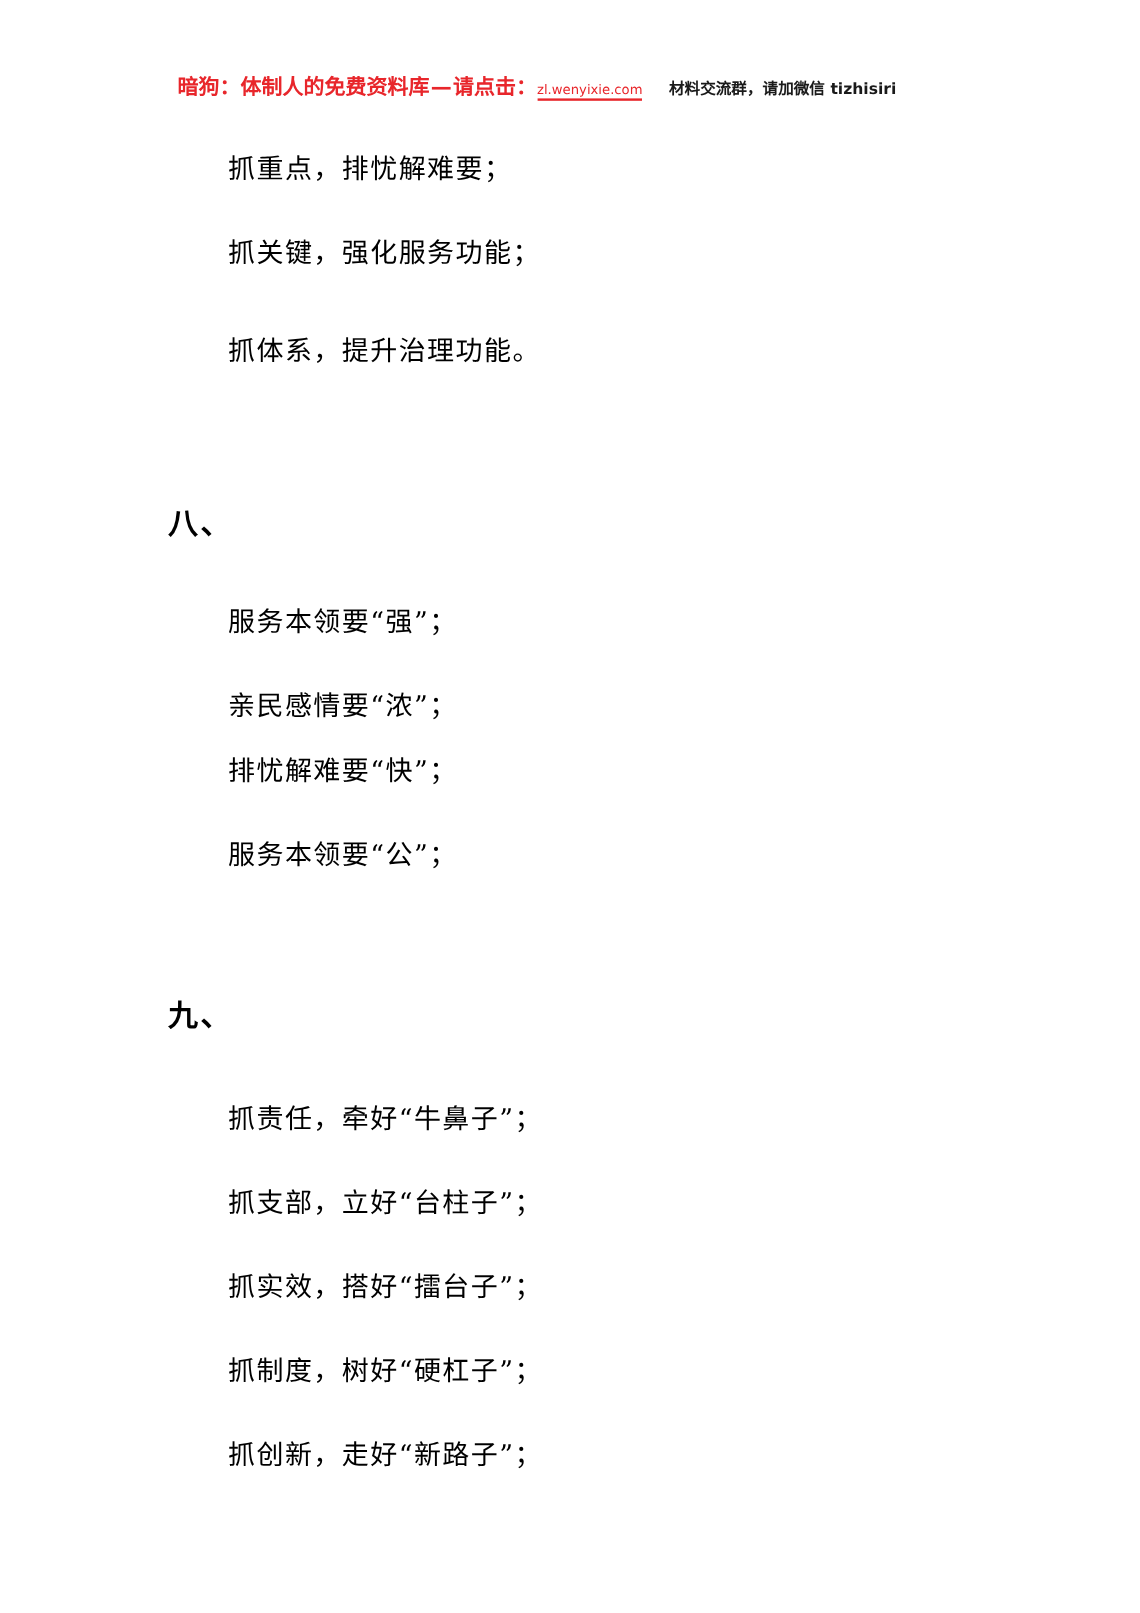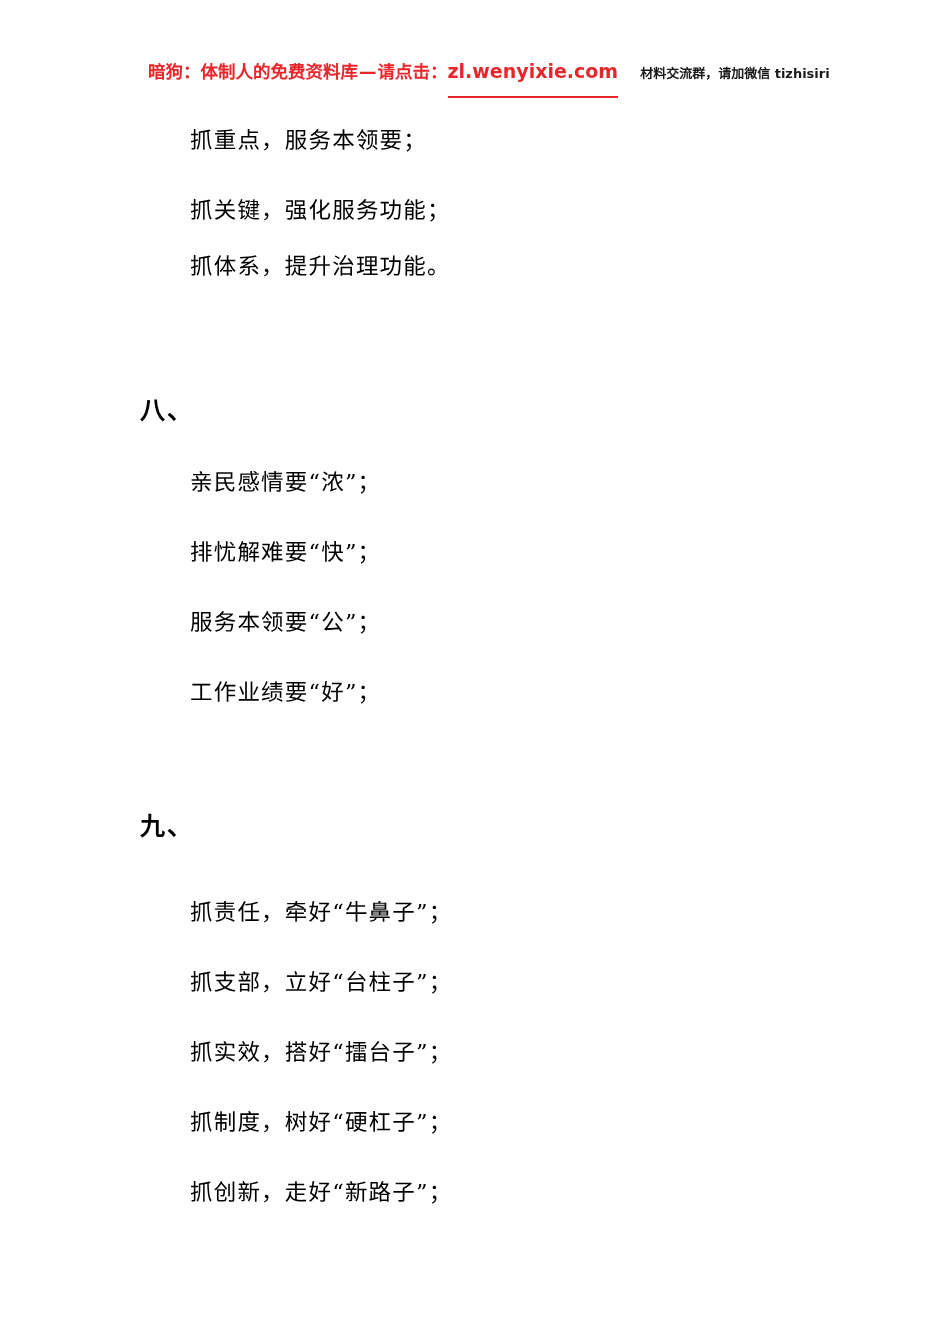--- a/index.html
+++ b/index.html
@@ -42,25 +42,25 @@
     font-size: 17.5px;
   }
   .banner-dash {
     color: #e8262b;
     font-weight: bold;
     font-size: 17.5px;
     padding: 0 1px;
   }
   .banner-link {
     color: #e8262b;
-    font-weight: bold;
-    font-size: 19px;
+    font-weight: normal;
+    font-size: 11px;
     text-decoration: none;
     border-bottom: 2px solid #e8262b;
-    padding-bottom: 14px;
+    padding-bottom: 1px;
   }
   .banner-black {
     color: #1a1a1a;
     font-weight: bold;
     font-size: 13px;
     margin-left: 22px;
   }
 
   
   .doc {
@@ -102,30 +102,30 @@
     <span class="banner-red">体制人的免费资料库</span>
     <span class="banner-dash">—</span>
     <span class="banner-red">请点击：</span>
     <a class="banner-link" href="#">zl.wenyixie.com</a>
     <span class="banner-black">材料交流群，请加微信 tizhisiri</span>
   </div>
 
   <div class="doc">
 
     <div style="height:12px"></div>
-    <div class="line" style="margin-top:10px">抓重点，服务本领要；</div>
+    <div class="line" style="margin-top:10px">抓重点，排忧解难要；</div>
     <div class="line" style="margin-top:38px">抓关键，强化服务功能；</div>
-    <div class="line" style="margin-top:24px">抓体系，提升治理功能。</div>
+    <div class="line" style="margin-top:50px">抓体系，提升治理功能。</div>
 
     <div class="section">
       <div class="sec-heading" style="margin-top:110px">八、</div>
+      <div class="line" style="margin-top:48px">服务本领要“强”；</div>
       <div class="line" style="margin-top:38px">亲民感情要“浓”；</div>
-      <div class="line" style="margin-top:38px">排忧解难要“快”；</div>
+      <div class="line" style="margin-top:22px">排忧解难要“快”；</div>
       <div class="line" style="margin-top:38px">服务本领要“公”；</div>
-      <div class="line" style="margin-top:38px">工作业绩要“好”；</div>
     </div>
 
     <div class="section">
       <div class="sec-heading" style="margin-top:100px">九、</div>
       <div class="line" style="margin-top:52px">抓责任，牵好“牛鼻子”；</div>
       <div class="line" style="margin-top:38px">抓支部，立好“台柱子”；</div>
       <div class="line" style="margin-top:38px">抓实效，搭好“擂台子”；</div>
       <div class="line" style="margin-top:38px">抓制度，树好“硬杠子”；</div>
       <div class="line" style="margin-top:38px">抓创新，走好“新路子”；</div>
     </div>

